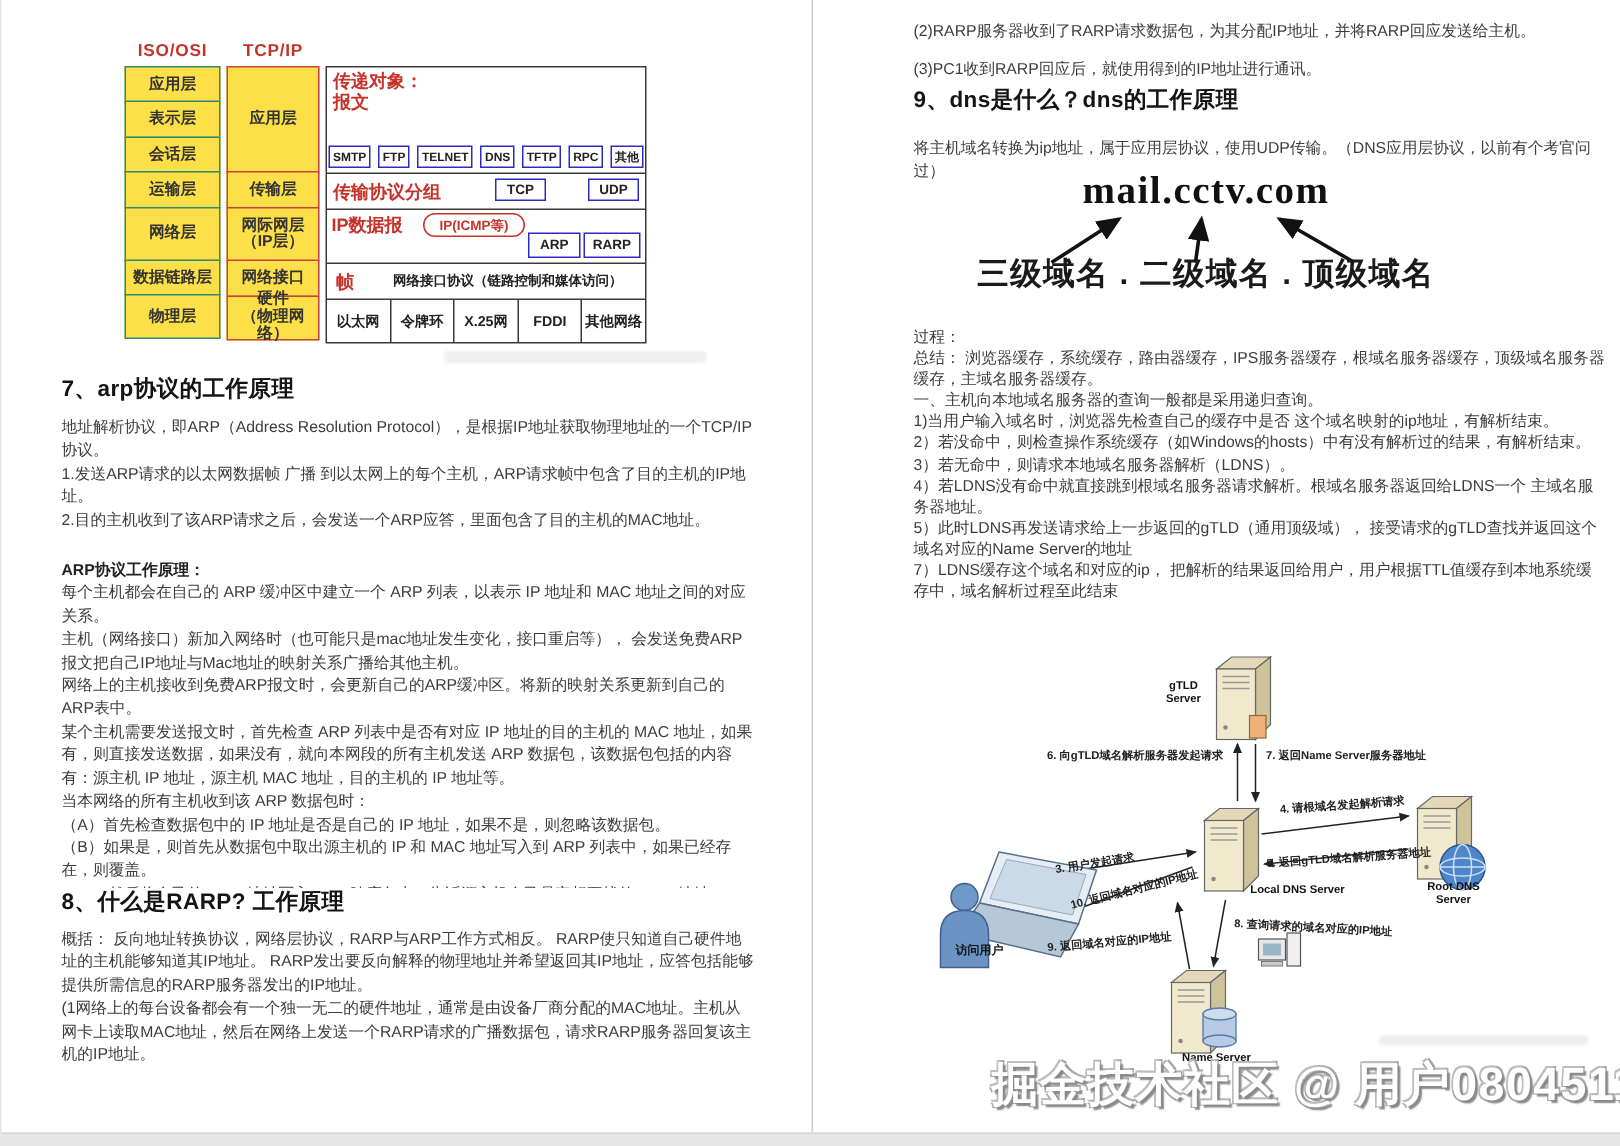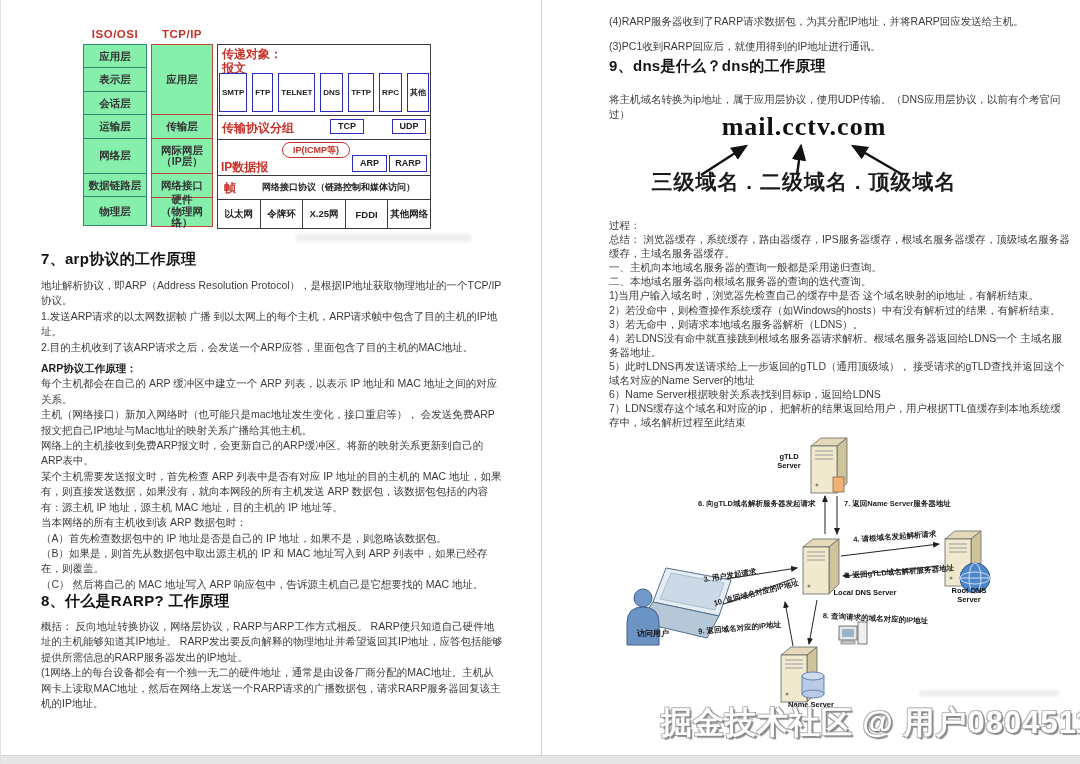--- a/index.html
+++ b/index.html
@@ -10,32 +10,32 @@
   .divider { position:absolute; left:540px; top:0; width:1px; height:755px; background:#cfcfcf; }
   .bottom-strip { position:absolute; left:0; right:0; top:755px; height:9px;
     background:#e6e6e6; border-top:1px solid #d6d6d6; }
   .page { position:absolute; top:0; height:755px; overflow:hidden; }
   .page-left  { left:0;   width:540px; }
   .page-right { left:540px; width:540px; }
 
   
   .h2 { font-size:15px; font-weight:bold; color:#141414; letter-spacing:0.3px; }
   .para { font-size:10.5px; line-height:15.4px; color:#3c3c3c; white-space:pre-wrap; }
-  .bold-line { font-size:10.5px; line-height:15.4px; font-weight:bold; color:#222; margin-top:6px; }
+  .bold-line { font-size:10.5px; line-height:15.4px; font-weight:bold; color:#222; margin-top:18px; }
 
   
   .net-diagram { position:absolute; left:82px; top:28px; width:348px; height:200px; }
   .nd-head { position:absolute; top:0; font-size:11.5px; font-weight:bold; color:#c5322a;
     text-align:center; letter-spacing:0.5px; }
   .nd-head-osi { left:0; width:64px; }
   .nd-head-tcp { left:68px; width:62px; }
   .osi-col { position:absolute; left:0; top:16px; width:64px; }
   .tcp-col { position:absolute; left:68px; top:16px; width:62px; }
   .lcell { display:flex; align-items:center; justify-content:center; text-align:center;
-    background:#86efac; font-size:10.5px; font-weight:600; color:#333; white-space:pre-line;
+    background:#fde047; font-size:10.5px; font-weight:600; color:#333; white-space:pre-line;
     line-height:11.5px; }
   .osi-col .lcell { height:25px; border:1.6px solid #2f8a72; margin-top:-1.6px; }
   .osi-col .lcell:first-child { margin-top:0; }
   .osi-col .lcell:nth-child(5) { height:37px; }
   .osi-col .lcell:nth-child(7) { height:30px; }
   .tcp-col .lcell { border:1.6px solid #c5443c; margin-top:-1.6px; }
   .tcp-col .lcell:first-child { margin-top:0; height:72px; }
   .tcp-col .lcell:nth-child(2) { height:25px; }
   .tcp-col .lcell:nth-child(3) { height:37px; }
   .tcp-col .lcell:nth-child(4) { height:25px; }
@@ -44,28 +44,28 @@
   .bb-row { position:relative; }
   .bb-rowA { height:70px; }
   .bb-rowB { height:24px; border-top:1.6px solid #3a3a3a; }
   .bb-rowC { height:36px; border-top:1.6px solid #3a3a3a; }
   .bb-rowD { height:24px; border-top:1.6px solid #3a3a3a; display:flex; align-items:center; }
   .bb-rowE { height:29px; border-top:1.6px solid #3a3a3a; display:flex; }
   .red-note { color:#c5322a; font-weight:bold; font-size:12px; line-height:14px; white-space:pre-line; }
   .rowA-red { position:absolute; left:4px; top:2px; }
   .prot-row { position:absolute; left:1px; right:1px; bottom:3px; display:flex; gap:2px; justify-content:space-between; }
   .pbox { border:1.6px solid #2b2bc0; background:#fff; font-size:8px; font-weight:bold; color:#222;
-    padding:14px 2px; white-space:nowrap; flex:0 0 auto; line-height:9px; }
+    padding:2px 2px; white-space:nowrap; flex:0 0 auto; line-height:9px; }
   .rowB-red { position:absolute; left:4px; top:5px; }
   .box-tcp { position:absolute; left:112px; top:3px; width:34px; text-align:center; font-size:9px; padding:2px 0;}
   .box-udp { position:absolute; left:174px; top:3px; width:34px; text-align:center; font-size:9px; padding:2px 0;}
   .ip-box { position:absolute; left:64px; top:2px; width:68px; height:16px; border:1.6px solid #c5322a;
     border-radius:8px; color:#c5322a; font-size:9px; font-weight:bold; display:flex; align-items:center;
     justify-content:center; background:#fff; }
-  .rowC-red { position:absolute; left:3px; bottom:1px; }
+  .rowC-red { position:absolute; left:3px; bottom:18px; }
   .box-arp  { position:absolute; left:134px; top:15px; width:35px; text-align:center; font-size:9px; padding:3px 0;}
   .box-rarp { position:absolute; left:171px; top:15px; width:38px; text-align:center; font-size:9px; padding:3px 0;}
   .rowD-red { margin-left:6px; }
   .rowD-text { font-size:9px; font-weight:bold; color:#222; margin-left:26px; }
   .pcell { flex:1; border-left:1.6px solid #3a3a3a; display:flex; align-items:center; justify-content:center;
     font-size:9.5px; font-weight:600; color:#222; }
   .pcell:first-child { border-left:none; }
 
   .smudge { position:absolute; background:rgba(120,120,120,0.12); border-radius:3px; filter:blur(1px); }
 
@@ -197,21 +197,21 @@
       <div>
           <p class="para">概括： 反向地址转换协议，网络层协议，RARP与ARP工作方式相反。 RARP使只知道自己硬件地址的主机能够知道其IP地址。 RARP发出要反向解释的物理地址并希望返回其IP地址，应答包括能够提供所需信息的RARP服务器发出的IP地址。</p>
           <p class="para">(1网络上的每台设备都会有一个独一无二的硬件地址，通常是由设备厂商分配的MAC地址。主机从网卡上读取MAC地址，然后在网络上发送一个RARP请求的广播数据包，请求RARP服务器回复该主机的IP地址。</p>
         </div>
     </div>
   </div>
 
   <div class="page page-right">
 
     <div class="rarp-block">
-        <p class="para">(4)RARP服务器收到了RARP请求数据包，为其分配IP地址，并将RARP回应发送给主机。</p>
+        <p class="para">(2)RARP服务器收到了RARP请求数据包，为其分配IP地址，并将RARP回应发送给主机。</p>
         <p class="para">(3)PC1收到RARP回应后，就使用得到的IP地址进行通讯。</p>
       </div>
 
     <div class="h2 s9-title">9、dns是什么？dns的工作原理</div>
     <div class="para s9-intro">将主机域名转换为ip地址，属于应用层协议，使用UDP传输。（DNS应用层协议，以前有个考官问过）</div>
 
     <div class="domain-text">mail.cctv.com</div>
     <svg class="domain-arrows" width="310" height="36" viewBox="0 0 310 36">
       <defs>
         <marker id="barr" markerWidth="8" markerHeight="8" refX="6" refY="3" orient="auto">
@@ -221,27 +221,25 @@
       <line x1="50" y1="33" x2="95" y2="4" stroke="#111" stroke-width="2.4" marker-end="url(#barr)"></line>
       <line x1="146" y1="33" x2="150" y2="4" stroke="#111" stroke-width="2.4" marker-end="url(#barr)"></line>
       <line x1="252" y1="33" x2="202" y2="4" stroke="#111" stroke-width="2.4" marker-end="url(#barr)"></line>
     </svg>
     <div class="domain-labels">三级域名 . 二级域名 . 顶级域名</div>
 
     <div class="process-block">
         <p class="para">过程：</p>
         <p class="para">总结： 浏览器缓存，系统缓存，路由器缓存，IPS服务器缓存，根域名服务器缓存，顶级域名服务器缓存，主域名服务器缓存。</p>
         <p class="para">一、主机向本地域名服务器的查询一般都是采用递归查询。</p>
-        <p class="para">二、本地域名服务器向根域名服务器的查询的迭代查询。</p>
         <p class="para">1)当用户输入域名时，浏览器先检查自己的缓存中是否 这个域名映射的ip地址，有解析结束。</p>
         <p class="para">2）若没命中，则检查操作系统缓存（如Windows的hosts）中有没有解析过的结果，有解析结束。</p>
         <p class="para">3）若无命中，则请求本地域名服务器解析（LDNS）。</p>
         <p class="para">4）若LDNS没有命中就直接跳到根域名服务器请求解析。根域名服务器返回给LDNS一个 主域名服务器地址。</p>
         <p class="para">5）此时LDNS再发送请求给上一步返回的gTLD（通用顶级域）， 接受请求的gTLD查找并返回这个域名对应的Name Server的地址</p>
-        <p class="para">6）Name Server根据映射关系表找到目标ip，返回给LDNS</p>
         <p class="para">7）LDNS缓存这个域名和对应的ip， 把解析的结果返回给用户，用户根据TTL值缓存到本地系统缓存中，域名解析过程至此结束</p>
       </div>
 
     <svg class="dns-svg" width="462" height="292" viewBox="0 0 462 292">
       <defs>
         <marker id="arr" markerWidth="7" markerHeight="7" refX="6" refY="3" orient="auto">
           <path d="M0,0 L7,3 L0,6 z" fill="#222"></path>
         </marker>
         <g id="tower">
           <polygon points="2,9 12,1 38,1 28,9" fill="#e3d9b8" stroke="#666" stroke-width="0.8"></polygon>

